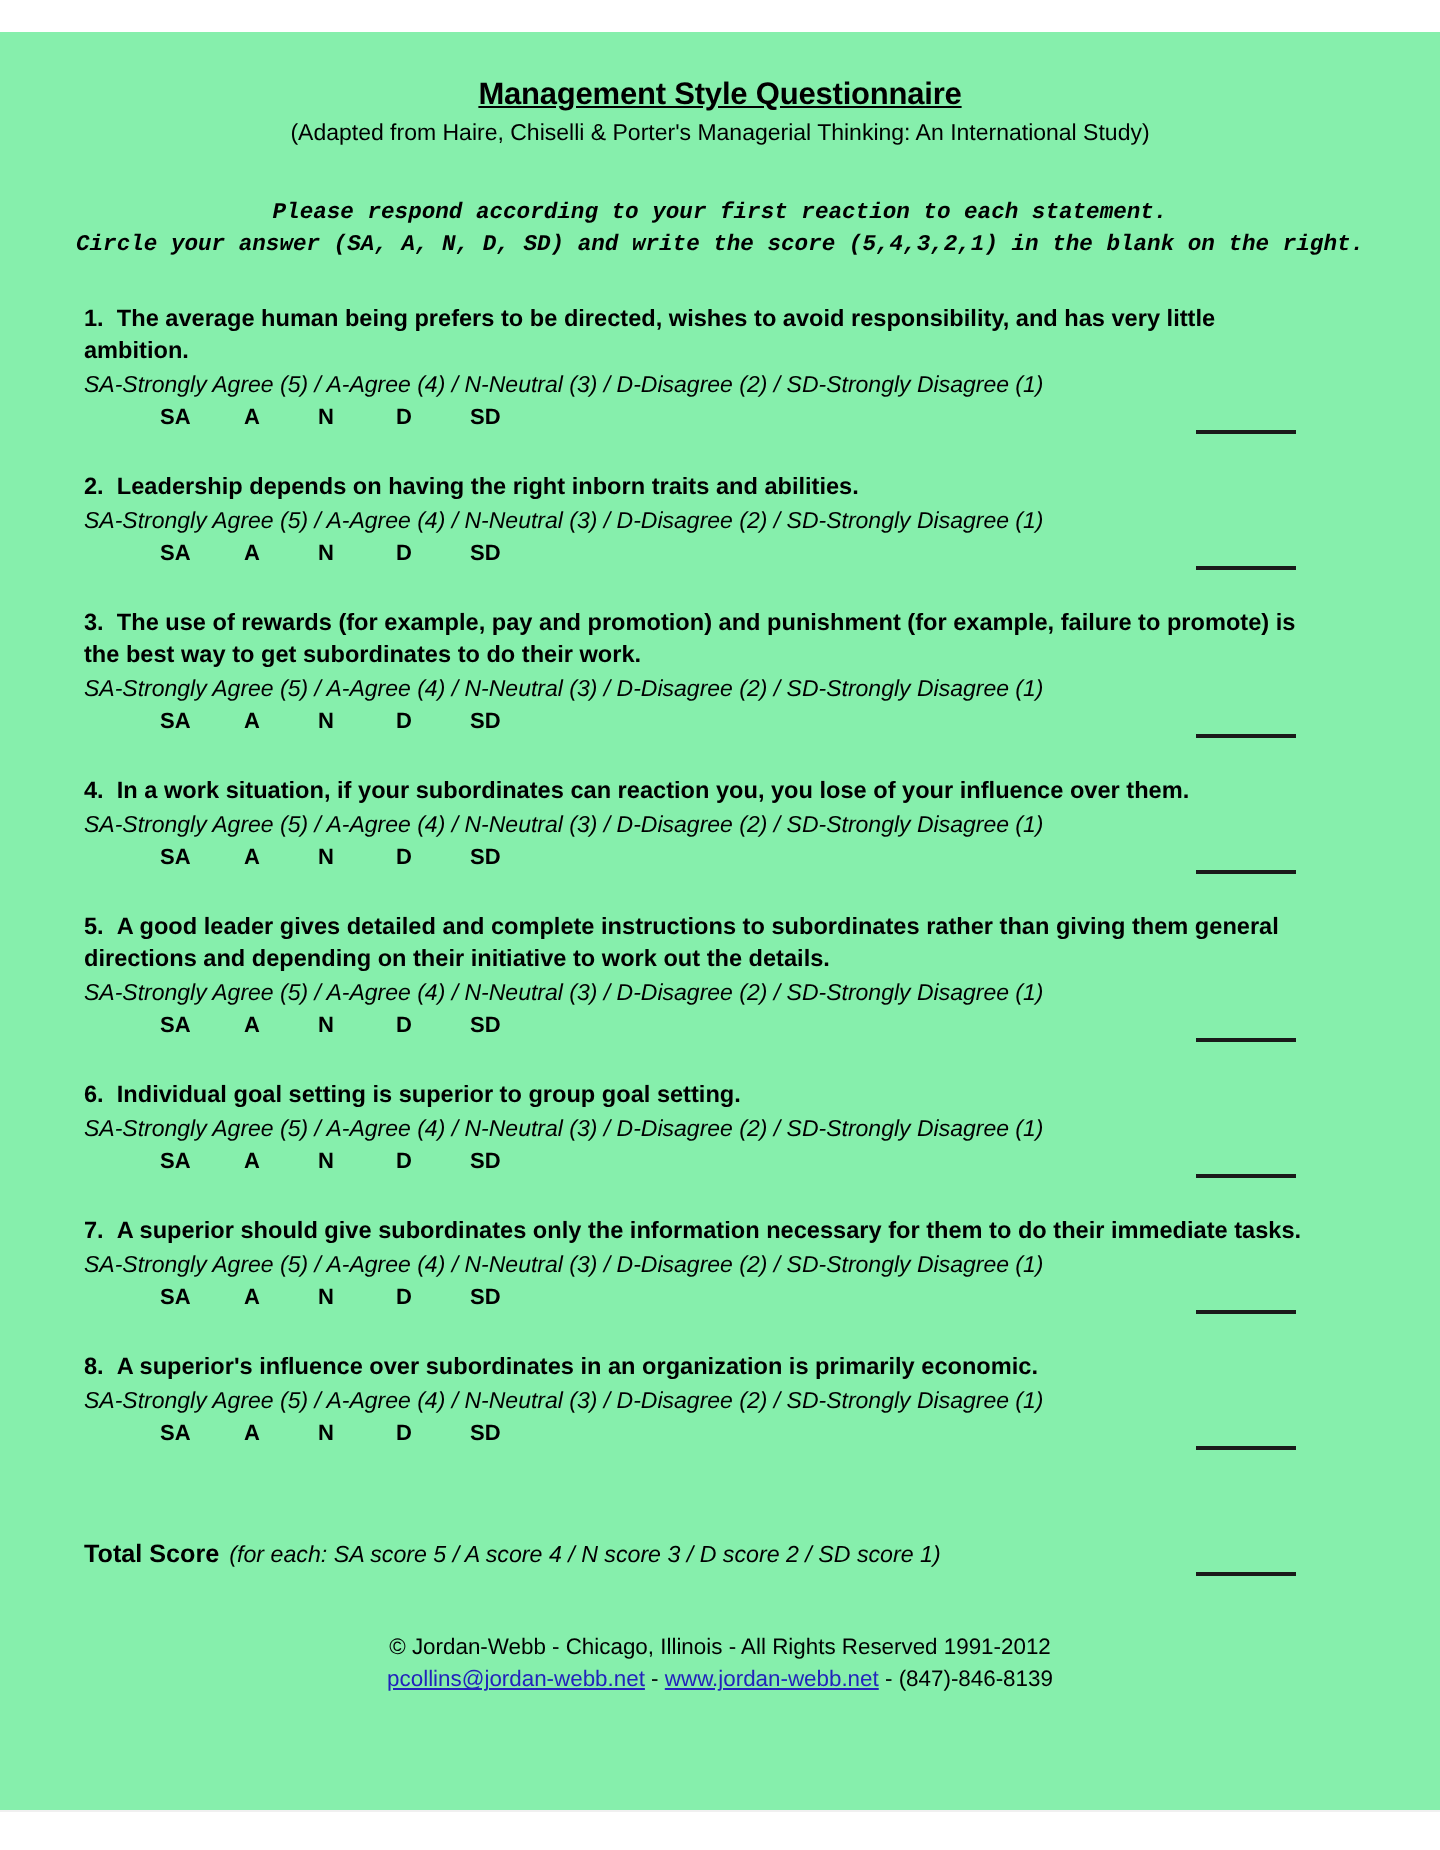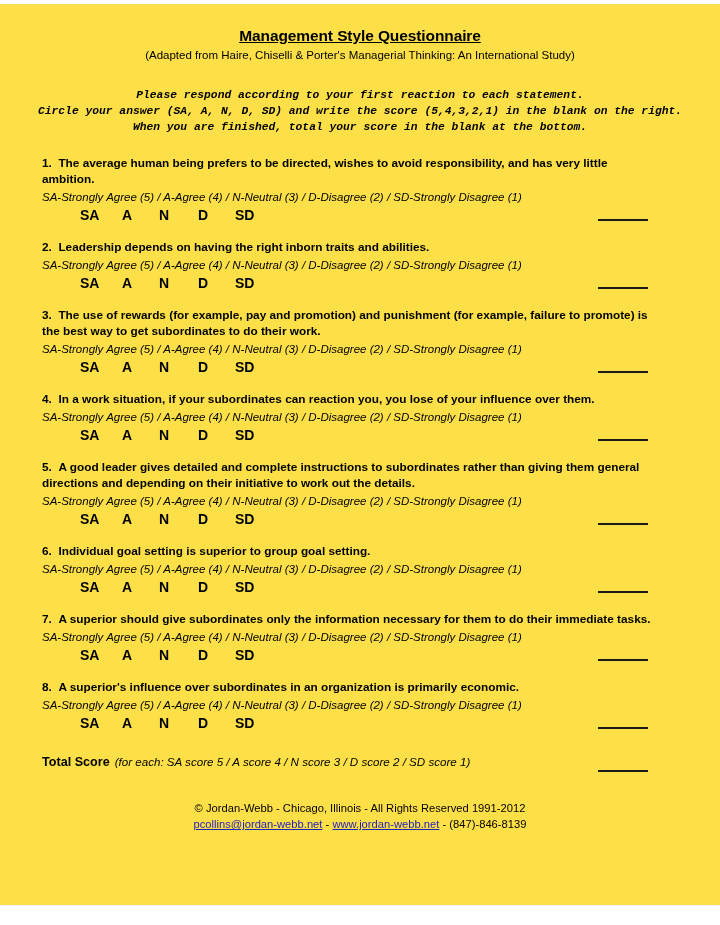--- a/index.html
+++ b/index.html
@@ -18,24 +18,24 @@
     width: 720px;
     height: 925px;
     margin: 0 auto;
     background: #ffffff;
     box-sizing: border-box;
     overflow: hidden;
   }
   .sheet {
     position: absolute;
     left: 0;
-    top: 4px;
+    top: 16px;
     width: 720px;
     height: 905px;
-    background: #fde047;
+    background: #86efac;
     box-sizing: border-box;
     padding: 22px 38px 0 38px;
   }
   .page-edge {
     position: absolute;
     left: 0;
     top: 905px;
     width: 720px;
     height: 20px;
     background: #ffffff;
@@ -97,21 +97,21 @@
     position: relative;
   }
   .scale-legend {
     font-size: 11.5px;
     font-style: italic;
     line-height: 1.3;
     margin: 0 0 1px 4px;
     white-space: nowrap;
   }
   .scale-options {
-    font-size: 14px;
+    font-size: 11px;
     font-weight: bold;
     margin: 0 0 0 4px;
     line-height: 1.35;
     position: relative;
     height: 16px;
   }
   .opt {
     position: absolute;
     top: 0;
     display: inline-block;
@@ -127,21 +127,21 @@
     right: 34px;
     bottom: 1px;
     width: 50px;
     height: 0;
     border-bottom: 2px solid #1a1a1a;
   }
 
   
   .total-row {
     position: relative;
-    margin-top: 22px;
+    margin-top: 42px;
     margin-left: 4px;
     height: 22px;
   }
   .total-label {
     font-size: 12.6px;
     font-weight: bold;
   }
   .total-note {
     font-size: 11.6px;
     font-style: italic;
@@ -179,21 +179,20 @@
   <div class="sheet">
 
     <div class="doc-header">
       <div class="doc-title">Management Style Questionnaire</div>
       <div class="doc-subtitle">(Adapted from Haire, Chiselli &amp; Porter's Managerial Thinking: An International Study)</div>
     </div>
 
     <div class="instructions">
       <div>Please respond according to your first reaction to each statement.</div>
       <div>Circle your answer (SA, A, N, D, SD) and write the score (5,4,3,2,1) in the blank on the right.</div>
-      <div>When you are finished, total your score in the blank at the bottom.</div>
     </div>
 
     <div class="questions">
 
       <div class="question-block">
         <div class="question-text"><span class="q-num">1.</span>&nbsp;&nbsp;<span>The average human being prefers to be directed, wishes to avoid responsibility, and has very little ambition.</span></div>
         <div class="scale-group">
           <div class="scale-legend">SA-Strongly Agree (5) / A-Agree (4) / N-Neutral (3) / D-Disagree (2) / SD-Strongly Disagree (1)</div>
           <div class="scale-options">
             <span class="opt opt-sa">SA</span>

